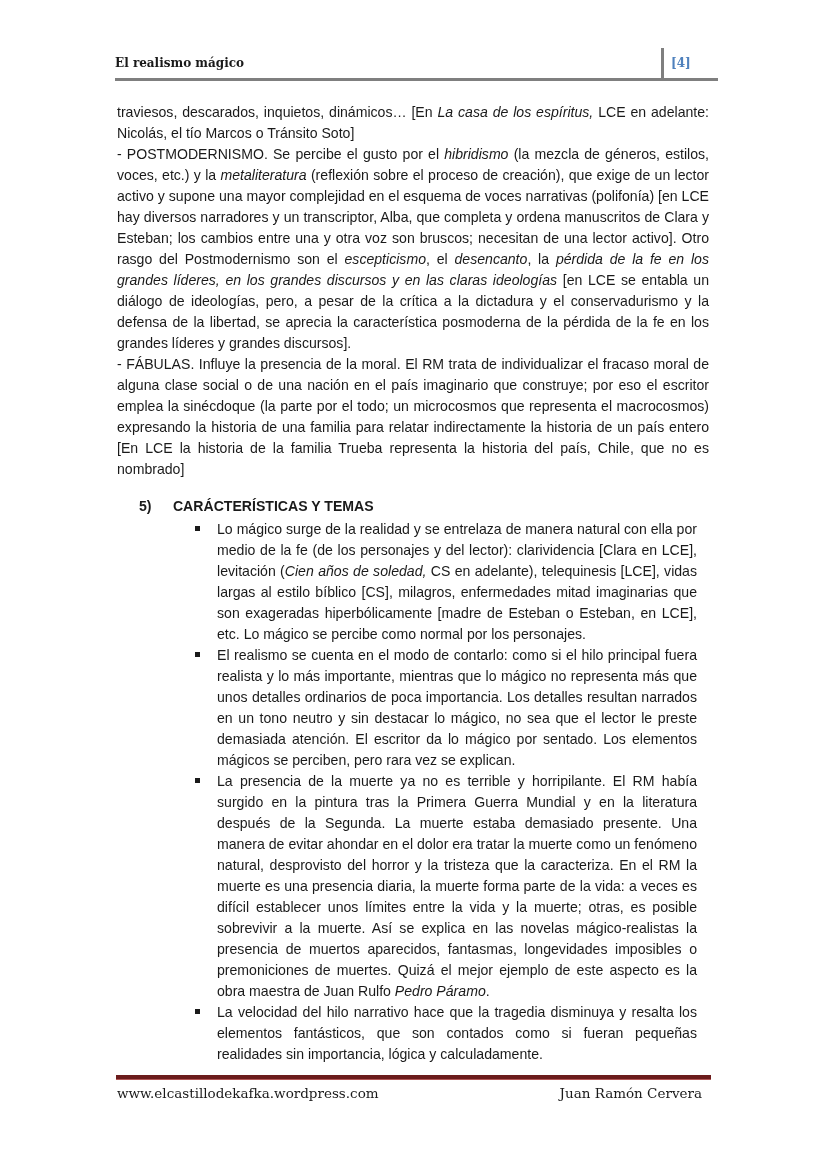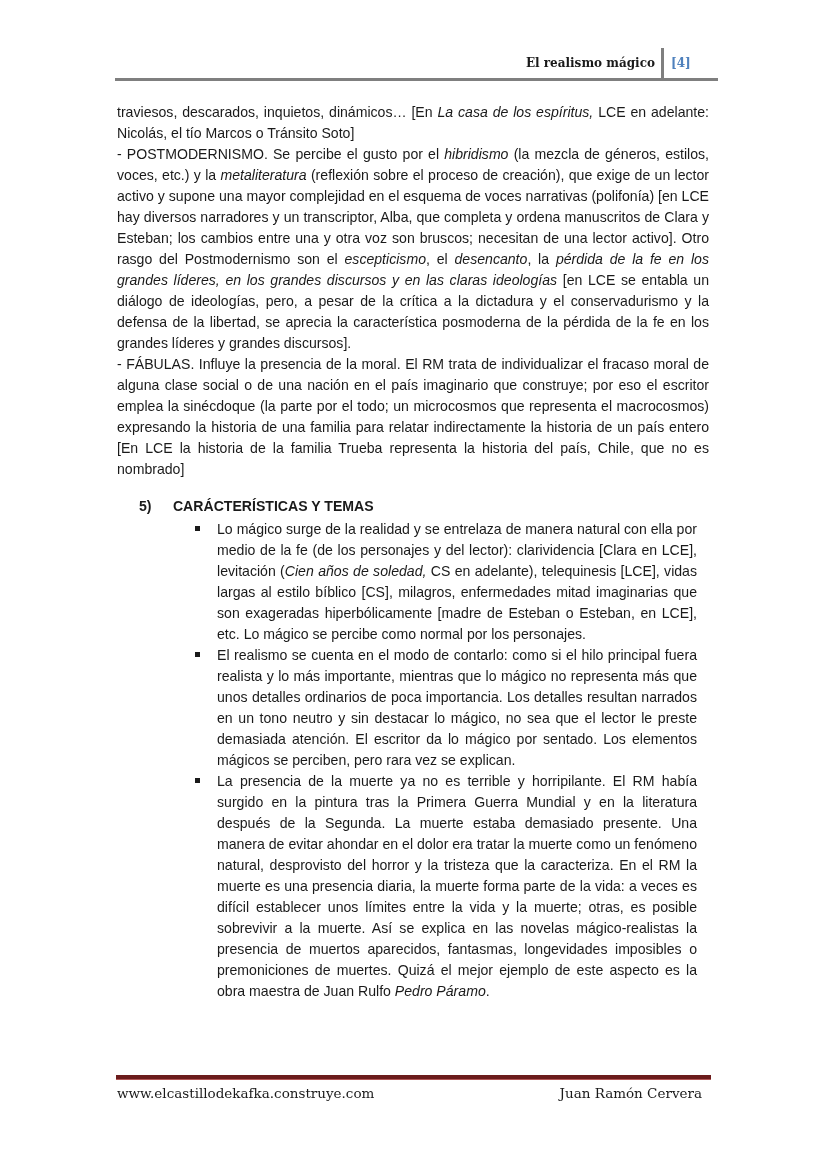--- a/index.html
+++ b/index.html
@@ -1,18 +1,18 @@
 <!DOCTYPE html>
 <html><head>
   <meta charset="utf-8">
   <style>
     html, body { margin: 0; padding: 0; background: #ffffff; }
     body { width: 828px; height: 1171px; position: relative; overflow: hidden; font-family: "Liberation Sans", sans-serif; color: #1a1a1a; }
     .page-header { position: absolute; left: 115px; top: 48px; width: 603px; height: 34px; }
-    .header-title { position: absolute; left: 0; width: 540px; top: 8px; text-align: right; font-family: "DejaVu Serif", serif; font-weight: bold; font-size: 12px; color: #1a1a1a; }
+    .header-title { position: absolute; left: 0; width: 540px; top: 8px; text-align: left; font-family: "DejaVu Serif", serif; font-weight: bold; font-size: 12px; color: #1a1a1a; }
     .header-divider { position: absolute; left: 546px; top: 0; width: 3px; height: 33px; background: #7f7f7f; }
     .header-page-num { position: absolute; left: 556px; top: 8px; font-family: "DejaVu Serif", serif; font-size: 12px; font-weight: bold; color: #4f81bd; }
     .header-rule { position: absolute; left: 0; top: 30px; width: 603px; height: 3px; background: #7f7f7f; }
 
     .content { position: absolute; left: 117px; top: 102px; width: 592px; font-size: 14.1px; line-height: 21px; text-align: justify; }
     .content p { margin: 0; }
     .content em { font-style: italic; }
     .section-heading { margin-top: 16px !important; font-weight: bold; font-size: 14.1px; }
     .section-heading .num { display: inline-block; width: 30px; padding-left: 22px; }
     ul.features { list-style: none; margin: 2px 12px 0 0; padding: 0 0 0 100px; }
@@ -41,19 +41,20 @@
       <p><span>- FÁBULAS. Influye la presencia de la moral. El RM trata de individualizar el fracaso moral de alguna clase social o de una nación en el país imaginario que construye; por eso el escritor emplea la sinécdoque (la parte por el todo; un microcosmos que representa el macrocosmos) expresando la historia de una familia para relatar indirectamente la historia de un país entero [En LCE la historia de la familia Trueba representa la historia del país, Chile, que no es nombrado]</span></p>
     </div>
   <p class="section-heading">
     <span class="num">5)</span>
     <span>CARÁCTERÍSTICAS Y TEMAS</span>
   </p>
   <ul class="features" id="features">
       <li><span class="bullet"></span><span>Lo mágico surge de la realidad y se entrelaza de manera natural con ella por medio de la fe (de los personajes y del lector): clarividencia [Clara en LCE], levitación (</span><em>Cien años de soledad,</em><span> CS en adelante), telequinesis [LCE], vidas largas al estilo bíblico [CS], milagros, enfermedades mitad imaginarias que son exageradas hiperbólicamente [madre de Esteban o Esteban, en LCE], etc. Lo mágico se percibe como normal por los personajes.</span></li>
       <li><span class="bullet"></span><span>El realismo se cuenta en el modo de contarlo: como si el hilo principal fuera realista y lo más importante, mientras que lo mágico no representa más que unos detalles ordinarios de poca importancia. Los detalles resultan narrados en un tono neutro y sin destacar lo mágico, no sea que el lector le preste demasiada atención. El escritor da lo mágico por sentado. Los elementos mágicos se perciben, pero rara vez se explican.</span></li>
       <li><span class="bullet"></span><span>La presencia de la muerte ya no es terrible y horripilante. El RM había surgido en la pintura tras la Primera Guerra Mundial y en la literatura después de la Segunda. La muerte estaba demasiado presente. Una manera de evitar ahondar en el dolor era tratar la muerte como un fenómeno natural, desprovisto del horror y la tristeza que la caracteriza. En el RM la muerte es una presencia diaria, la muerte forma parte de la vida: a veces es difícil establecer unos límites entre la vida y la muerte; otras, es posible sobrevivir a la muerte. Así se explica en las novelas mágico-realistas la presencia de muertos aparecidos, fantasmas, longevidades imposibles o premoniciones de muertes. Quizá el mejor ejemplo de este aspecto es la obra maestra de Juan Rulfo </span><em>Pedro Páramo</em><span>.</span></li>
+      <li><span class="bullet"></span><span>La velocidad del hilo narrativo hace que la tragedia disminuya y resalta los elementos fantásticos, que son contados como si fueran pequeñas realidades sin importancia, lógica y calculadamente.</span></li>
     </ul>
 </div>
 
 <div class="footer-rule-top"></div>
 <div class="footer-rule-bottom"></div>
-<div class="footer-left">www.elcastillodekafka.construye.com</div>
+<div class="footer-left">www.elcastillodekafka.wordpress.com</div>
 <div class="footer-right">Juan Ramón Cervera</div>
 
 </body></html>

